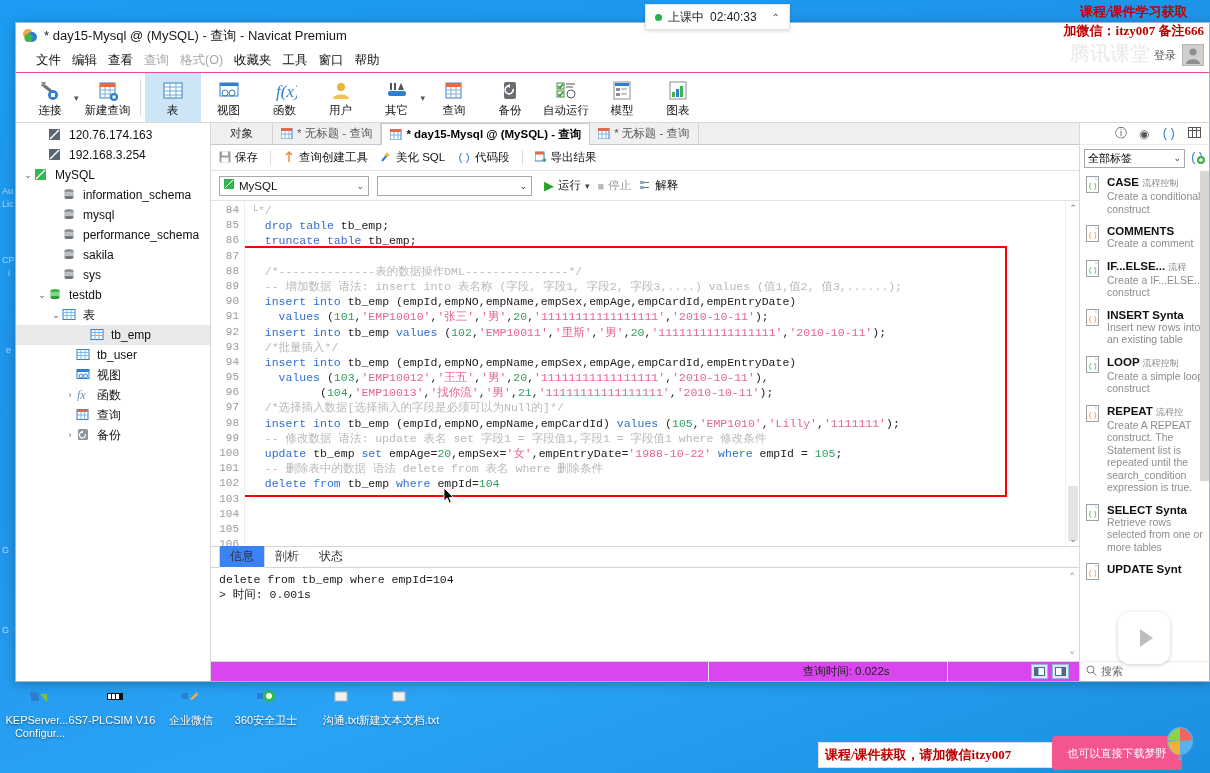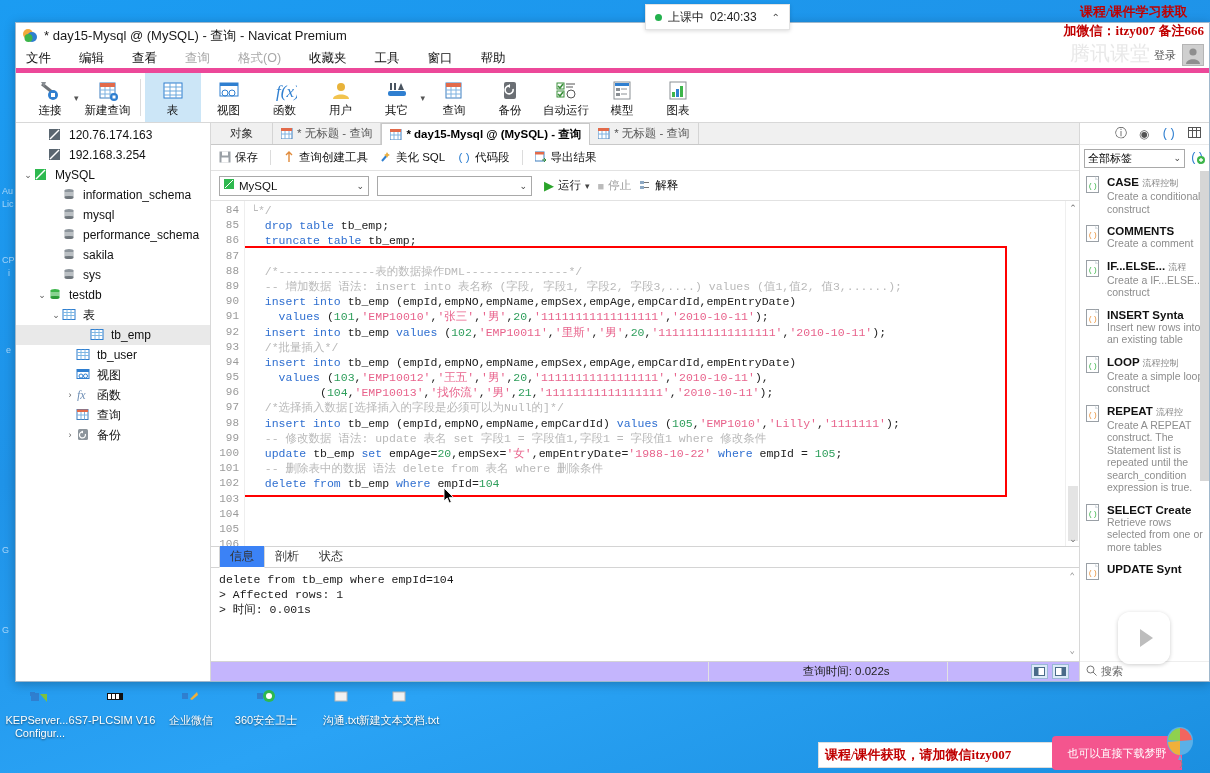--- a/index.html
+++ b/index.html
@@ -32,22 +32,22 @@
     background:#ffffff; border:1px solid #a0b8cc;
     box-shadow:0 2px 10px rgba(0,0,0,.25);
     display:flex; flex-direction:column;
   }
   
   #titlebar { height:26px; background:#fff; display:flex; align-items:center;
               padding-left:6px; border-bottom:1px solid #fff; }
   #app-logo { width:16px;height:16px;margin-right:6px; flex:0 0 auto; }
   #title-text { font-size:13px; color:#1a1a1a; white-space:nowrap; }
   
-  #menubar { height:24px; display:flex; align-items:center; padding-left:10px; gap:28px;
-             border-bottom:5px solid #ec4899; background:#fff;}
+  #menubar { height:24px; display:flex; align-items:center; padding-left:20px; gap:11px;
+             border-bottom:1px solid #ec4899; background:#fff;}
   #menubar .mi { font-size:12.5px; color:#111; cursor:default; }
   #menubar .mi.dim { color:#a8a8a8; }
   
   #toolbar { height:50px; background:#fff; display:flex; align-items:stretch;
              border-bottom:1px solid #d8d8d8; padding-left:6px; }
   .tb-item { width:56px; display:flex; flex-direction:column; align-items:center;
              justify-content:center; gap:1px; cursor:default; }
   .tb-item.sel { background:#cce6f7; }
   .tb-item .ic { height:24px; display:flex; align-items:flex-end; }
   .tb-item .tl { font-size:11.5px; color:#111; }
@@ -133,21 +133,21 @@
   .snip .doc { width:15px;height:18px;flex:0 0 15px;}
   .snip .txt { flex:1; min-width:0; }
   .snip .ttl { font-size:11.5px; font-weight:bold; color:#111; white-space:nowrap; }
   .snip .tag { font-size:9px; color:#8a8a8a; font-weight:normal; }
   .snip .dsc { font-size:10.5px; color:#8d8d8d; line-height:12.5px; }
   #rpscroll { position:absolute; right:0; top:0; width:9px; height:100%; }
   #rpscroll .th { position:absolute; left:0; width:9px; background:#d6d6d6; }
   #rpsearch { height:20px; display:flex; align-items:center; gap:4px; padding-left:6px;
               font-size:11px; color:#666; border-top:1px solid #eee;}
   
-  #statusbar { height:20px; border-top:1px solid #d4d4d4; background:#c4b5fd; display:flex;
+  #statusbar { height:20px; border-top:1px solid #d4d4d4; background:#d946ef; display:flex;
                align-items:center; font-size:11.5px; color:#222;gap:36px; }
   #statusbar .cell { height:100%; display:flex; align-items:center; padding:0 10px;
                      border-right:1px solid #e2e2e2; }
   #statusbar .grow { flex:1; border-right:1px solid #e2e2e2; }
   .vbtn { width:17px;height:15px;border:1px solid #9ab7d6;background:#dceaf7;
           margin-right:4px; display:flex;align-items:center;justify-content:center;}
   
   #timer-pill {
     position:absolute; left:645px; top:4px; width:145px; height:26px; background:#fff;
     border:1px solid #e3e3e3; display:flex; align-items:center; gap:6px;
@@ -751,21 +751,20 @@
           </div>
           <div class="rtab">
             <span>剖析</span>
           </div>
           <div class="rtab">
             <span>状态</span>
           </div>
         </div>
         <div id="resbody">
           <div>delete from tb_emp where empId=104</div>
-          <div>&gt; Affected rows: 1</div>
           <div>&gt; 时间: 0.001s</div>
           <div style="position:absolute;right:4px;top:2px;font-size:9px;color:#8a8a8a;">⌃</div>
           <div style="position:absolute;right:4px;bottom:2px;font-size:9px;color:#8a8a8a;">⌄</div>
         </div>
       </div>
 
       <div id="statusbar">
         <div class="cell" style="width:570px;"></div>
         <div class="cell" style="width:230px;justify-content:center;">
           <span>查询时间: 0.022s</span>
@@ -882,21 +881,21 @@
                 <div class="dsc">Create A REPEAT construct. The Statement list is repeated until the search_condition expression is true.</div>
               </span>
             </div>
             <div class="snip">
               <span class="doc"><svg width="15" height="18" viewBox="0 0 15 18">
                   <rect x="0.5" y="0.5" width="12" height="16" fill="#fff" stroke="#9aa0a6"></rect>
                   <path d="M9 0.5 L12.5 4 L9 4 Z" fill="#dde2e6"></path>
                   <text x="2" y="12" font-family="Liberation Mono, monospace" font-size="8" fill="#3db54a">()</text>
                 </svg></span>
               <span class="txt">
-                <div class="ttl"><span>SELECT Create</span></div>
+                <div class="ttl"><span>SELECT Synta</span></div>
                 <div class="dsc">Retrieve rows selected from one or more tables</div>
               </span>
             </div>
             <div class="snip">
               <span class="doc"><svg width="15" height="18" viewBox="0 0 15 18">
                   <rect x="0.5" y="0.5" width="12" height="16" fill="#fff" stroke="#9aa0a6"></rect>
                   <path d="M9 0.5 L12.5 4 L9 4 Z" fill="#dde2e6"></path>
                   <text x="2" y="12" font-family="Liberation Mono, monospace" font-size="8" fill="#e8913a">()</text>
                 </svg></span>
               <span class="txt">

